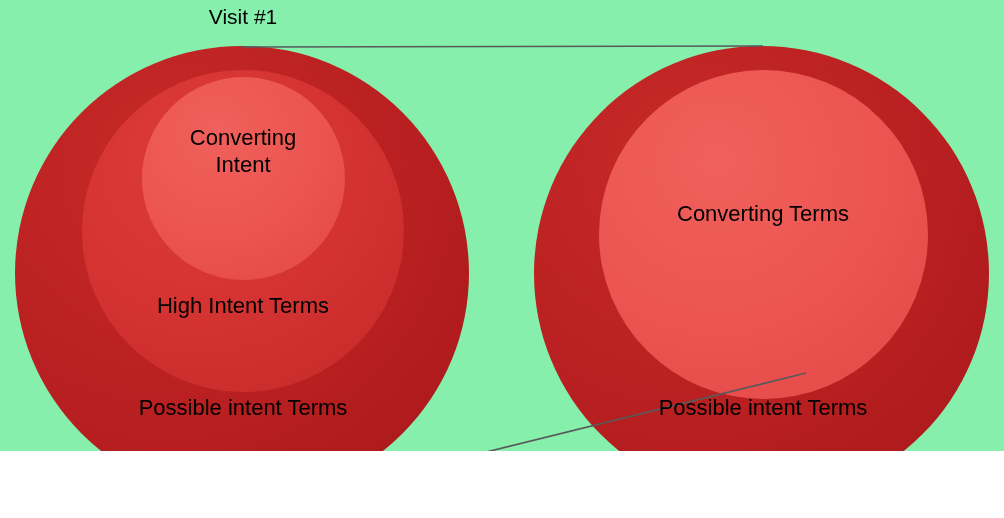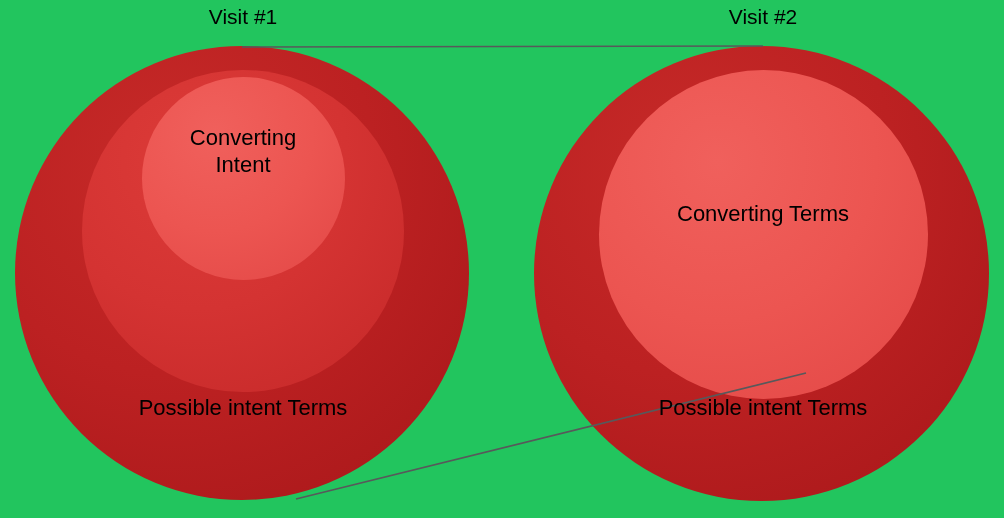--- a/index.html
+++ b/index.html
@@ -3,22 +3,22 @@
 <meta charset="utf-8">
 <style>
   html, body {
     margin: 0;
     padding: 0;
     background: #ffffff;
   }
   #stage {
     position: relative;
     width: 1004px;
-    height: 518px;
-    background: #22c55e;
+    height: 451px;
+    background: #86efac;
     overflow: hidden;
     font-family: "Liberation Sans", sans-serif;
   }
   .visit-title {
     position: absolute;
     text-align: center;
     color: #000000;
     font-size: 21px;
     line-height: 24px;
     white-space: nowrap;
@@ -94,22 +94,22 @@
 
   <div class="circle" id="circle-possible-right"></div>
   <div class="circle" id="circle-converting-right"></div>
 
   <svg id="connector-svg" viewBox="0 0 1004 518">
     <line x1="242" y1="47" x2="763" y2="46" stroke="#58595B" stroke-width="1.6"></line>
     <line x1="296" y1="499" x2="806" y2="373" stroke="#58595B" stroke-width="1.6"></line>
   </svg>
 
   <div class="visit-title" id="title-left">Visit #1</div>
-  <div class="visit-title" id="title-right">Visit #2</div>
 
   <div class="circle-label" id="label-converting-left">Converting
 Intent</div>
+  <div class="circle-label" id="label-high-left">High Intent Terms</div>
   <div class="circle-label" id="label-possible-left">Possible intent Terms</div>
 
   <div class="circle-label" id="label-converting-right">Converting Terms</div>
   <div class="circle-label" id="label-possible-right">Possible intent Terms</div>
 
 </div>
 
 </body></html>

